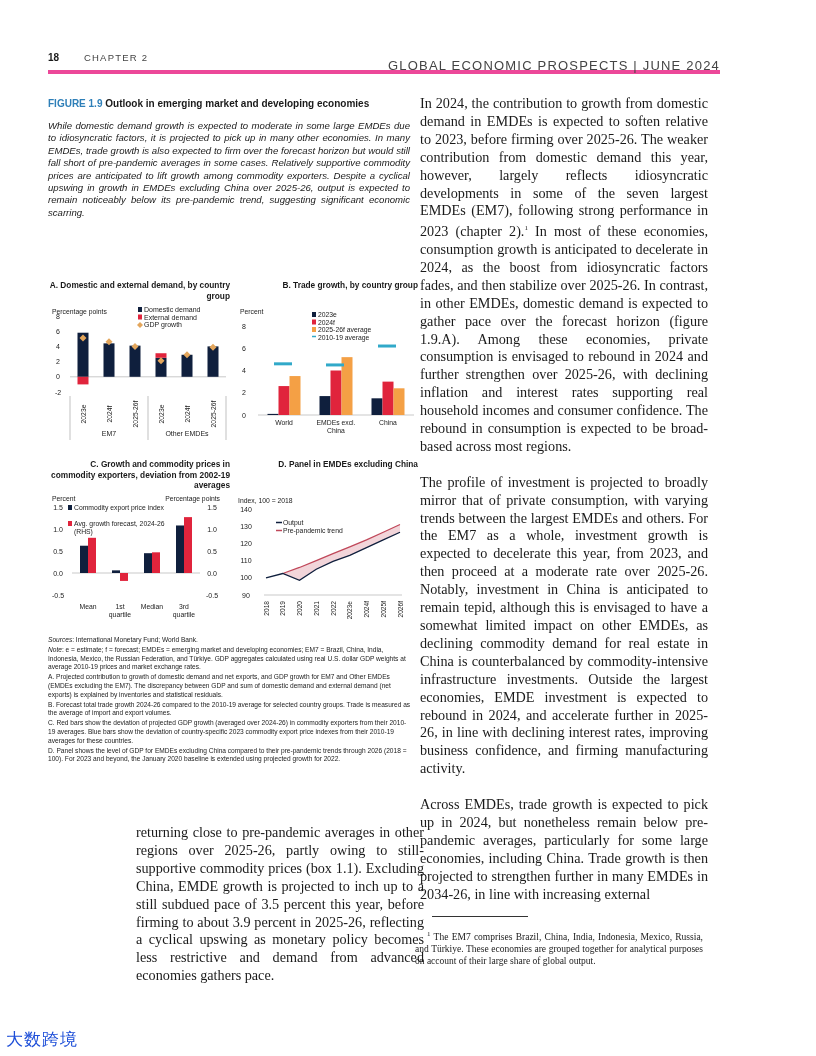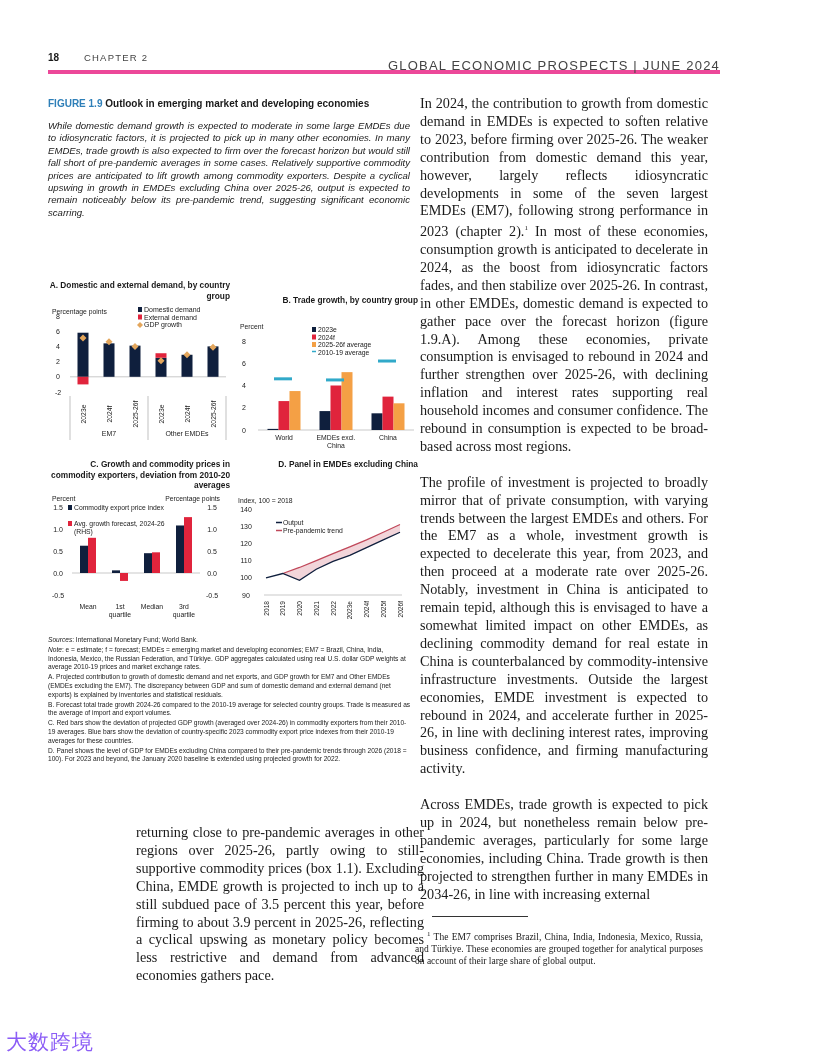--- a/index.html
+++ b/index.html
@@ -25,21 +25,21 @@
 
   .body-col { font-family:"Liberation Serif", serif; font-size:14.2px; line-height:17.9px; text-align:justify; margin:16px; }
   #col-left-bottom { position:absolute; left:120px; top:808px; width:288px; }
   #col-right { position:absolute; left:420px; top:95px; width:288px; }
   #col-right p { margin:0 0 17.9px 0; }
 
   #footnote-rule { position:absolute; left:432px; top:916px; width:96px; border-top:1px solid #333; }
   #footnote { position:absolute; left:415px; top:928px; width:288px; font-family:"Liberation Serif", serif; font-size:9.5px; line-height:12px; text-align:justify; text-indent:12px; }
   #footnote sup, .body-col sup { font-size:7px; }
 
-  #watermark { position:absolute; left:6px; top:1028px; font-family:"DejaVu Sans", sans-serif; font-size:21px; color:#8b5cf6; letter-spacing:1px; }
+  #watermark { position:absolute; left:6px; top:1028px; font-family:"DejaVu Sans", sans-serif; font-size:17px; color:#1d4ed8; letter-spacing:1px; }
 </style>
 </head>
 <body>
 
 <div id="header">
   <span id="page-num">18</span>
   <span id="chapter">CHAPTER 2</span>
   <span id="running-title">GLOBAL ECONOMIC PROSPECTS | JUNE 2024</span>
 </div>
 
@@ -86,21 +86,21 @@
       <text x="139" y="132" font-size="7" text-anchor="middle" fill="#222">Other EMDEs</text>
       <rect x="90" y="3" width="4" height="5" fill="#0f1f3d"></rect>
       <text x="96" y="8" font-size="7" fill="#222">Domestic demand</text>
       <rect x="90" y="10.5" width="4" height="5" fill="#e0243c"></rect>
       <text x="96" y="15.5" font-size="7" fill="#222">External demand</text>
       <path d="M92 18 L95 21 L92 24 L89 21 Z" fill="#e3a65c"></path>
       <text x="96" y="23" font-size="7" fill="#222">GDP growth</text>
     </svg>
 </div>
 
-<div class="panel" id="panel-b" style="left:236px; top:280px; height:160px;margin-top:15px;">
+<div class="panel" id="panel-b" style="left:236px; top:280px; height:160px;">
   <div class="panel-title">B. Trade growth, by country group</div>
   <svg class="chart-svg" id="svg-b" width="182" height="140" style="top:24px;">
       <text x="4" y="10" font-size="6.8" fill="#222">Percent</text>
       <text x="8" y="113.5" font-size="7" text-anchor="middle" fill="#222">0</text>
       <text x="8" y="91.25" font-size="7" text-anchor="middle" fill="#222">2</text>
       <text x="8" y="69" font-size="7" text-anchor="middle" fill="#222">4</text>
       <text x="8" y="46.75" font-size="7" text-anchor="middle" fill="#222">6</text>
       <text x="8" y="24.5" font-size="7" text-anchor="middle" fill="#222">8</text>
       <line x1="22" x2="178" y1="111" y2="111" stroke="#bbb" stroke-width="0.8"></line>
       <rect x="31.5" y="109.8875" width="11" height="1.1124999999999972" fill="#0f1f3d"></rect>
@@ -124,21 +124,21 @@
       <rect x="76" y="15.5" width="4" height="5" fill="#e0243c"></rect>
       <text x="82" y="20.5" font-size="6.8" fill="#222">2024f</text>
       <rect x="76" y="23" width="4" height="5" fill="#f4a045"></rect>
       <text x="82" y="28" font-size="6.8" fill="#222">2025-26f average</text>
       <line x1="76" x2="80" y1="32.5" y2="32.5" stroke="#31a9c9" stroke-width="1.5"></line>
       <text x="82" y="35.5" font-size="6.8" fill="#222">2010-19 average</text>
     </svg>
 </div>
 
 <div class="panel" id="panel-c" style="left:48px; top:459px; height:170px;">
-  <div class="panel-title">C. Growth and commodity prices in commodity exporters, deviation from 2010-20 averages</div>
+  <div class="panel-title">C. Growth and commodity prices in commodity exporters, deviation from 2002-19 averages</div>
   <svg class="chart-svg" id="svg-c" width="182" height="136" style="top:36px;">
       <text x="4" y="6" font-size="6.8" fill="#222">Percent</text>
       <text x="172" y="6" font-size="6.8" text-anchor="end" fill="#222">Percentage points</text>
       <text x="10" y="102.5" font-size="7" text-anchor="middle" fill="#222">-0.5</text>
       <text x="10" y="80.5" font-size="7" text-anchor="middle" fill="#222">0.0</text>
       <text x="10" y="58.5" font-size="7" text-anchor="middle" fill="#222">0.5</text>
       <text x="10" y="36.5" font-size="7" text-anchor="middle" fill="#222">1.0</text>
       <text x="10" y="14.5" font-size="7" text-anchor="middle" fill="#222">1.5</text>
       <text x="164" y="102.5" font-size="7" text-anchor="middle" fill="#222">-0.5</text>
       <text x="164" y="80.5" font-size="7" text-anchor="middle" fill="#222">0.0</text>

